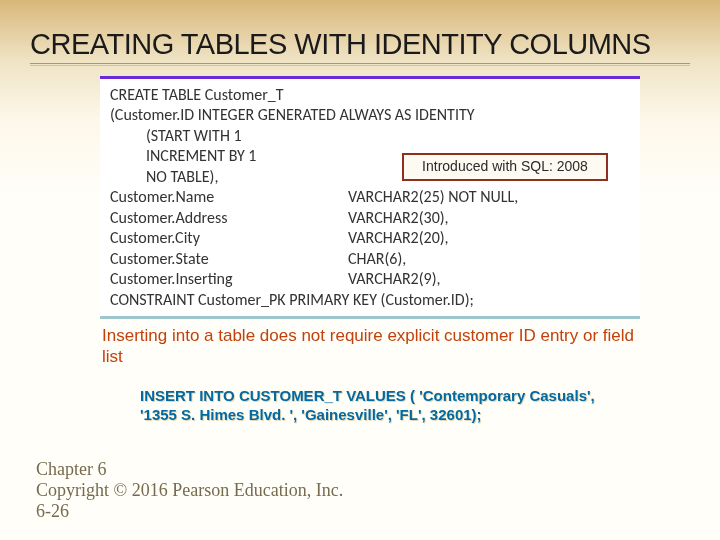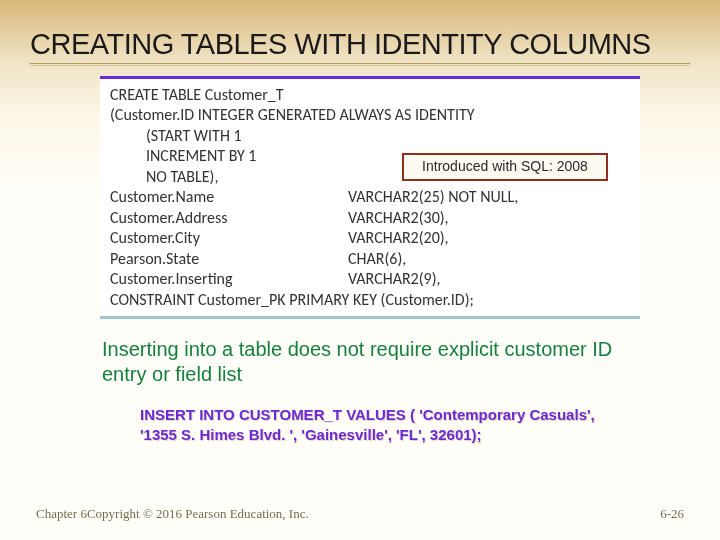--- a/index.html
+++ b/index.html
@@ -60,47 +60,48 @@
     border: 2px solid #8e2f1f;
     background: #fdfaf2;
     display: flex;
     align-items: center;
     justify-content: center;
     font-family: Verdana, sans-serif;
     font-size: 14px;
     color: #2a2a2a;
   }
   .note {
-    margin: 18px 40px 0 72px;
+    margin: 6px 40px 0 72px;
     font-family: Verdana, Geneva, sans-serif;
-    font-size: 20px;
+    font-size: 17px;
     line-height: 1.25;
-    color: #15803d;
+    color: #c2410c;
   }
   .insert {
     margin: 18px 60px 0 110px;
     font-family: Verdana, Geneva, sans-serif;
     font-size: 15px;
     font-weight: bold;
-    color: #6d28d9;
+    color: #0369a1;
     line-height: 1.3;
     text-shadow: 1px 1px 0 #e4d9b5;
   }
   .footer {
     position: absolute;
     bottom: 18px;
     left: 0;
     width: 720px;
     padding: 0 36px;
     display: flex;
     justify-content: space-between;
     align-items: baseline;
     font-family: Georgia, "Times New Roman", serif;
-    font-size: 13px;
+    font-size: 18px;
     color: #776b4e;
+    flex-direction: column;
   }
   .footer .center { flex: 1; text-align: left; }
 </style>
 </head>
 <body>
 
 <div class="slide">
 
   <div class="title-block">
     <div class="title">CREATING TABLES WITH IDENTITY COLUMNS</div>
@@ -120,21 +121,21 @@
     </div>
     <div class="two-col ind1">
       <div class="left">Customer.Address</div>
       <div class="right">VARCHAR2(30),</div>
     </div>
     <div class="two-col ind1">
       <div class="left">Customer.City</div>
       <div class="right">VARCHAR2(20),</div>
     </div>
     <div class="two-col ind1">
-      <div class="left">Pearson.State</div>
+      <div class="left">Customer.State</div>
       <div class="right">CHAR(6),</div>
     </div>
     <div class="two-col ind1">
       <div class="left">Customer.Inserting</div>
       <div class="right">VARCHAR2(9),</div>
     </div>
 
     <div class="row ind1">CONSTRAINT Customer_PK PRIMARY KEY (Customer.ID);</div>
 
     <div class="callout">

